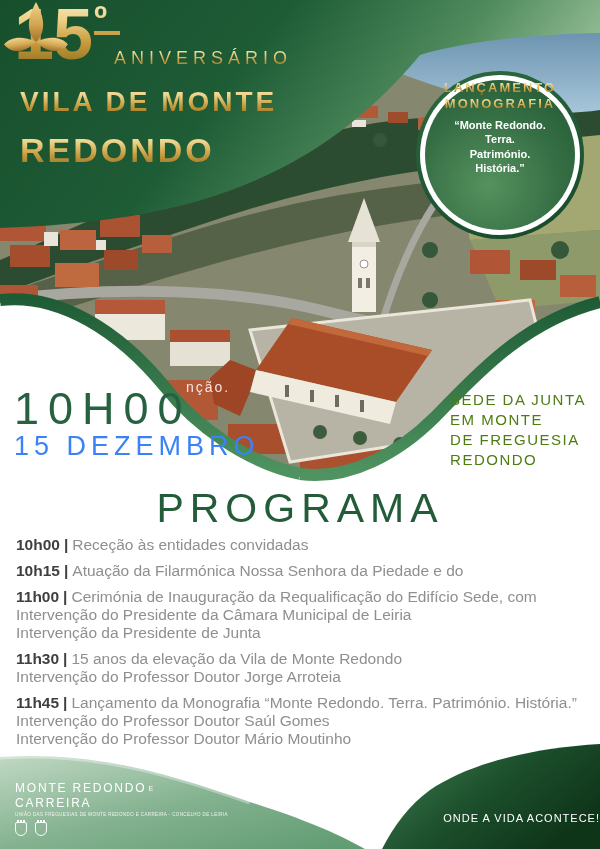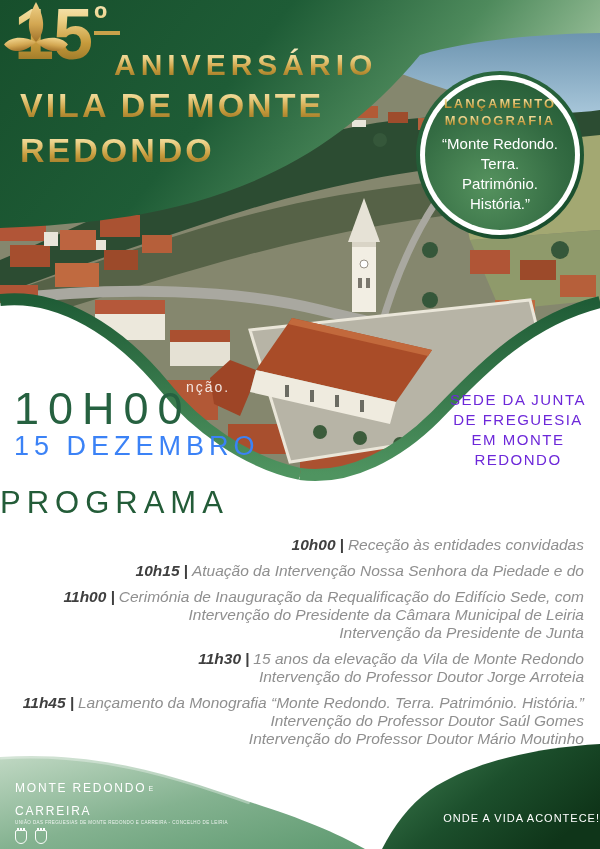--- a/index.html
+++ b/index.html
@@ -13,56 +13,56 @@
   
   .gold{
     background-image:linear-gradient(180deg,#f9eec6 0%,#ecd187 30%,#c79b3c 62%,#8a6a1f 100%);
     -webkit-background-clip:text;background-clip:text;color:transparent;
   }
 
   
   .t15{left:14px;top:-2px;font-size:72px;font-weight:700;letter-spacing:-1px;line-height:1;}
   .t15 .ord{display:inline-block;font-size:36px;vertical-align:28px;margin-left:2px;}
   .t15 .ordbar{display:block;height:4px;width:26px;background:#c9a24a;margin-top:-6px;}
-  .aniv{left:114px;top:48px;font-size:30px;font-weight:700;letter-spacing:5px;}
-  .vila{left:20px;top:86px;font-size:34px;font-weight:700;letter-spacing:3px;}
+  .aniv{left:114px;top:48px;font-size:18px;font-weight:400;letter-spacing:5px;}
+  .vila{left:20px;top:86px;font-size:28px;font-weight:700;letter-spacing:3px;}
   .reda{left:20px;top:131px;font-size:34px;font-weight:700;letter-spacing:3px;}
 
   
   .badge{left:416px;top:71px;width:168px;height:168px;border-radius:50%;
     background:linear-gradient(160deg,#2c6a40,#16492a);padding:4px;box-sizing:border-box;}
   .badge-white{width:100%;height:100%;border-radius:50%;background:#ffffff;padding:5px;box-sizing:border-box;}
   .badge-inner{width:100%;height:100%;border-radius:50%;
     background:radial-gradient(circle at 42% 70%, #55925e 0%, #346c43 55%, #1f5631 100%);
-    display:flex;flex-direction:column;align-items:center;justify-content:center;text-align:center;}
+    display:flex;flex-direction:column;align-items:center;justify-content:flex-start;text-align:center;}
   .badge-kicker{font-size:13px;font-weight:700;letter-spacing:2px;line-height:1.25;}
-  .badge-quote{font-size:15px;font-weight:400;color:#ffffff;line-height:1.33;}
+  .badge-quote{font-size:11px;font-weight:700;color:#ffffff;line-height:1.33;}
   .badge-quote.first{margin-top:5px;}
 
   
   .time{left:14px;top:383px;font-size:45px;letter-spacing:9px;color:#266140;font-weight:400;}
   .date{left:14px;top:431px;font-size:27px;letter-spacing:5px;color:#3b82f6;font-weight:400;}
-  .venue{right:14px;top:390px;text-align:center;font-size:15px;letter-spacing:1.5px;
-    line-height:1.33;color:#6d28d9;font-weight:400;}
+  .venue{right:14px;top:390px;text-align:left;font-size:15px;letter-spacing:1.5px;
+    line-height:1.33;color:#4d7c0f;font-weight:400;}
 
   .watermark{left:186px;top:379px;font-size:14px;color:rgba(255,255,255,.85);letter-spacing:2px;}
 
   
-  .prog-title{left:0;top:485px;width:600px;text-align:left;font-size:31px;
+  .prog-title{left:0;top:485px;width:600px;text-align:center;font-size:41px;
     letter-spacing:6px;color:#235c38;font-weight:400;}
-  .prog-list{left:0;top:536px;width:600px;box-sizing:border-box;padding:0 16px;text-align:right;font-style:italic;}
+  .prog-list{left:0;top:536px;width:600px;box-sizing:border-box;padding:0 16px;text-align:left;}
   .prog-item{margin-bottom:8px;font-size:15.5px;line-height:18px;color:#8f8f8f;}
   .prog-time{color:#3f3f3f;font-weight:700;}
   .prog-sep{color:#3f3f3f;font-weight:700;padding:0 4px;}
 
   
   .logo{left:15px;top:781px;color:#ffffff;}
   .logo-l1{font-size:12px;letter-spacing:1.8px;font-weight:400;}
   .logo-conj{font-size:7px;vertical-align:1px;margin-left:2px;}
-  .logo-l2{font-size:12px;letter-spacing:1.8px;margin-top:9px;}
+  .logo-l2{font-size:12px;letter-spacing:1.8px;margin-top:1px;}
   .logo-sub{font-size:4.5px;letter-spacing:.4px;margin-top:2px;opacity:.85;white-space:nowrap;}
   .crests{margin-top:5px;display:flex;gap:8px;}
   .crest{position:relative;width:12px;height:14px;border:1px solid rgba(255,255,255,.95);
     border-radius:2px 2px 6px 6px;box-sizing:border-box;}
   .crest::before{content:"";position:absolute;top:-3px;left:1px;width:2px;height:2px;background:#fff;
     box-shadow:3px 0 #fff,6px 0 #fff;}
   .tagline{left:400px;top:812px;width:200px;text-align:right;font-size:11px;
     letter-spacing:1px;color:#ffffff;font-weight:400;}
   .petals{left:468px;top:752px;}
 </style>
@@ -249,33 +249,33 @@
       </div>
     </div>
   </div>
 
   <div class="abs watermark">nção.</div>
 
   <div class="abs time">10H00</div>
   <div class="abs date">15 DEZEMBRO</div>
   <div class="abs venue">
     <div>SEDE DA JUNTA</div>
+    <div>EM MONTE</div>
     <div>DE FREGUESIA</div>
-    <div>EM MONTE</div>
     <div>REDONDO</div>
   </div>
 
   <div class="abs prog-title">PROGRAMA</div>
 
   <div class="abs prog-list">
     <div class="prog-item">
       <div><span class="prog-time">10h00</span><span class="prog-sep">|</span><span>Receção às entidades convidadas</span></div>
     </div>
     <div class="prog-item">
-      <div><span class="prog-time">10h15</span><span class="prog-sep">|</span><span>Atuação da Intervenção Nossa Senhora da Piedade e do</span></div>
+      <div><span class="prog-time">10h15</span><span class="prog-sep">|</span><span>Atuação da Filarmónica Nossa Senhora da Piedade e do</span></div>
     </div>
     <div class="prog-item">
       <div><span class="prog-time">11h00</span><span class="prog-sep">|</span><span>Cerimónia de Inauguração da Requalificação do Edifício Sede, com</span></div>
       <div>Intervenção do Presidente da Câmara Municipal de Leiria</div>
       <div>Intervenção da Presidente de Junta</div>
     </div>
     <div class="prog-item">
       <div><span class="prog-time">11h30</span><span class="prog-sep">|</span><span>15 anos da elevação da Vila de Monte Redondo</span></div>
       <div>Intervenção do Professor Doutor Jorge Arroteia</div>
     </div>

